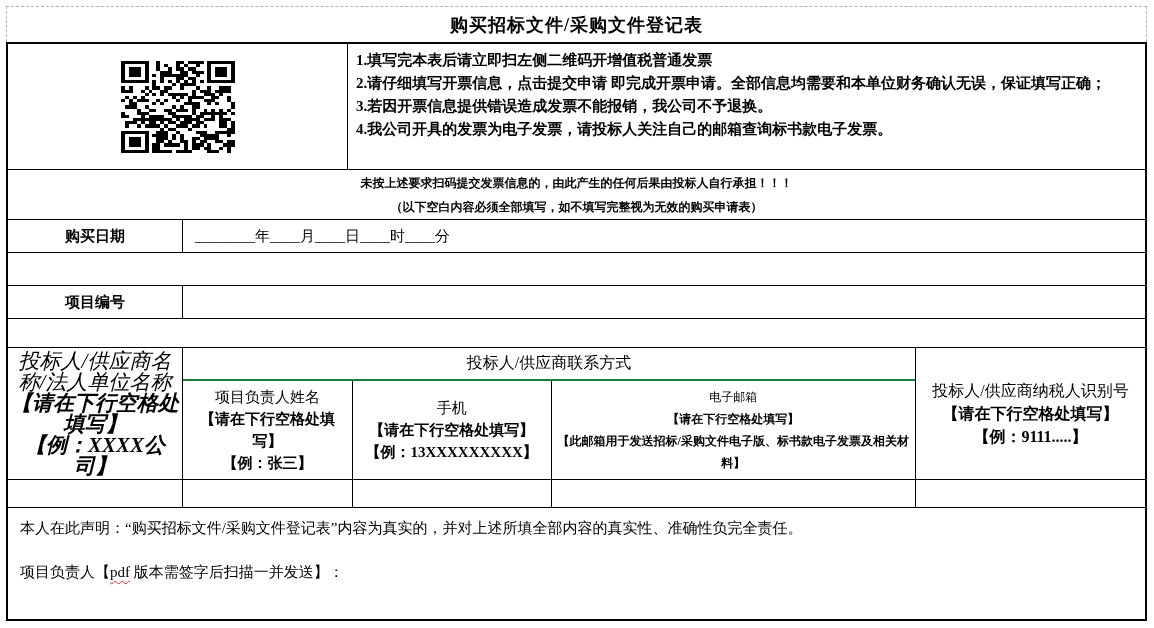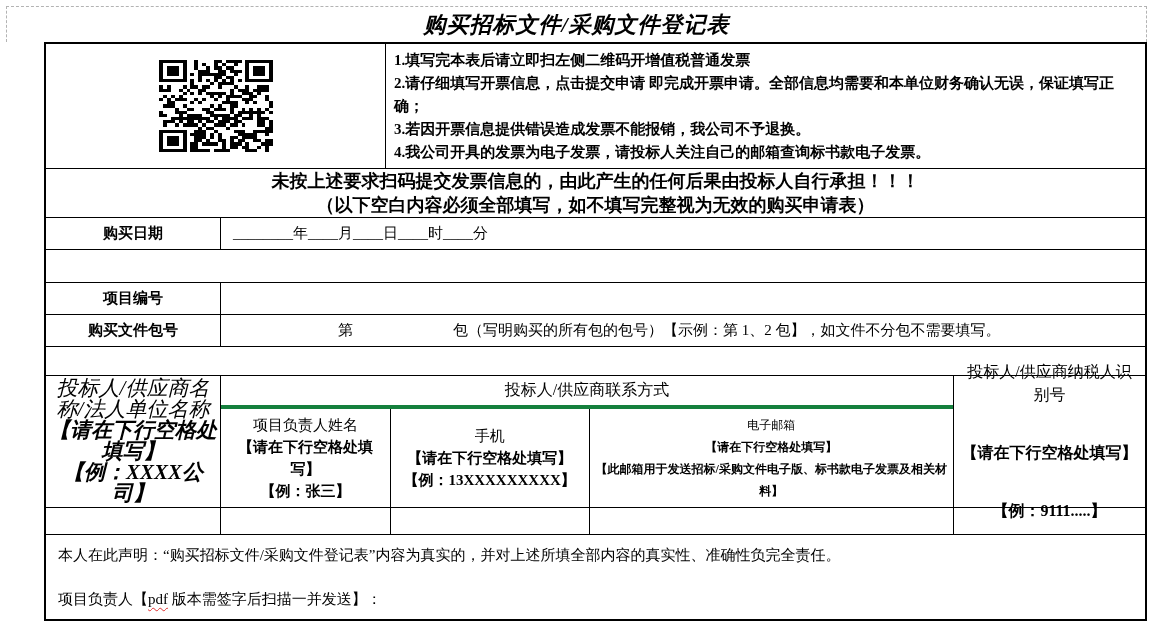--- a/index.html
+++ b/index.html
@@ -3,59 +3,59 @@
 <meta charset="utf-8">
 <style>
   * { margin:0; padding:0; box-sizing:border-box; }
   body { background:#ffffff; font-family:"Liberation Serif","DejaVu Serif",serif; color:#000; }
   .page { position:relative; width:1154px; height:628px; background:#fff; overflow:hidden; }
   .doc { position:absolute; left:6px; top:6px; width:1141px; }
 
   .title-row {
     height:36px; border:1px dashed #b3b3b3; border-bottom:none;
     display:flex; align-items:center; justify-content:center;
-    font-size:22px; font-weight:bold; letter-spacing:1px;font-style:italic;
+    font-size:18px; font-weight:bold; letter-spacing:1px;
   }
 
-  .table { border:2px solid #000; height:579px; display:flex; flex-direction:column; background:#fff;margin-left:38px; }
+  .table { border:2px solid #000; height:579px; display:flex; flex-direction:column; background:#fff; }
   .trow { display:flex; border-bottom:1px solid #000; }
   .trow:last-child { border-bottom:none; }
   .cell { border-right:1px solid #000; }
   .cell:last-child { border-right:none; }
 
   
   .row-qr { height:126px; }
   .qr-cell { width:340px; display:flex; align-items:center; justify-content:center; }
   .instr-cell { flex:1; padding:5px 8px 4px 8px; font-weight:bold; font-size:15px; line-height:23px; }
 
   
   .row-warning { height:50px; flex-direction:column; align-items:center; justify-content:center; display:flex;
-    font-weight:bold; font-size:18px; line-height:24px; text-align:left; }
+    font-weight:bold; font-size:12px; line-height:24px; text-align:left; }
 
   
   .row-field { height:33px; }
   .label-cell { width:175px; display:flex; align-items:center; justify-content:center;
     font-weight:bold; font-size:15px; }
   .value-cell { flex:1; display:flex; align-items:center; font-size:15px; padding-left:12px; }
   .pkg-prefix { margin-left:105px; }
   .pkg-suffix { margin-left:100px; }
 
   .row-gap { height:29px; }
 
   
   .row-supplier { height:132px; }
   .v-center-col { display:flex; flex-direction:column; align-items:center; justify-content:center; text-align:center; }
   .supplier-name-cell { width:175px; padding:2px 3px; font-size:21px; line-height:21px;font-style:italic; }
   .contact-wrap { width:733px; display:flex; flex-direction:column; border-right:1px solid #000; }
-  .contact-header { height:33px; border-bottom:4px solid #15803d; display:flex; align-items:center; justify-content:center; font-size:16px; }
+  .contact-header { height:33px; border-bottom:2px solid #15803d; display:flex; align-items:center; justify-content:center; font-size:16px; }
   .contact-sub { flex:1; display:flex; }
   .person-cell { width:170px; padding:2px 3px; font-size:15px; line-height:22px; }
   .mobile-cell { width:199px; padding:2px 3px; font-size:15px; line-height:22px; }
   .email-cell { width:364px; border-right:none; padding:2px 4px; font-size:12px; line-height:22px; }
-  .tax-cell { flex:1; padding:2px 6px; font-size:16px; line-height:23px;gap:35px; }
+  .tax-cell { flex:1; padding:2px 6px; font-size:16px; line-height:23px; }
   .hdr { font-weight:normal; }
   .bld { font-weight:bold; }
   .tax-cell .bld { font-size:16px; }
 
   
   .row-input { height:28px; }
   .in-name { width:175px; } .in-person { width:170px; } .in-mobile { width:199px; }
   .in-email { width:364px; } .in-tax { flex:1; }
 
   
@@ -523,27 +523,20 @@
 
       <div class="trow row-field">
         <div class="cell value-cell"></div>
       </div>
 
       <div class="trow row-field">
         <div class="cell label-cell">项目编号</div>
         <div class="cell value-cell"></div>
       </div>
 
-      <div class="trow row-field">
-        <div class="cell label-cell">购买文件包号</div>
-        <div class="cell value-cell">
-          <span class="pkg-prefix">第</span>
-          <span class="pkg-suffix">包（写明购买的所有包的包号）【示例：第 1、2 包】，如文件不分包不需要填写。</span>
-        </div>
-      </div>
 
       <div class="trow row-gap">
         <div class="cell" style="flex:1"></div>
       </div>
 
       <div class="trow row-supplier">
         <div class="cell supplier-name-cell v-center-col">
           <div class="hdr">投标人/供应商名称/法人单位名称</div>
           <div class="bld">【请在下行空格处填写】</div>
           <div class="bld">【例：XXXX公司】</div>

